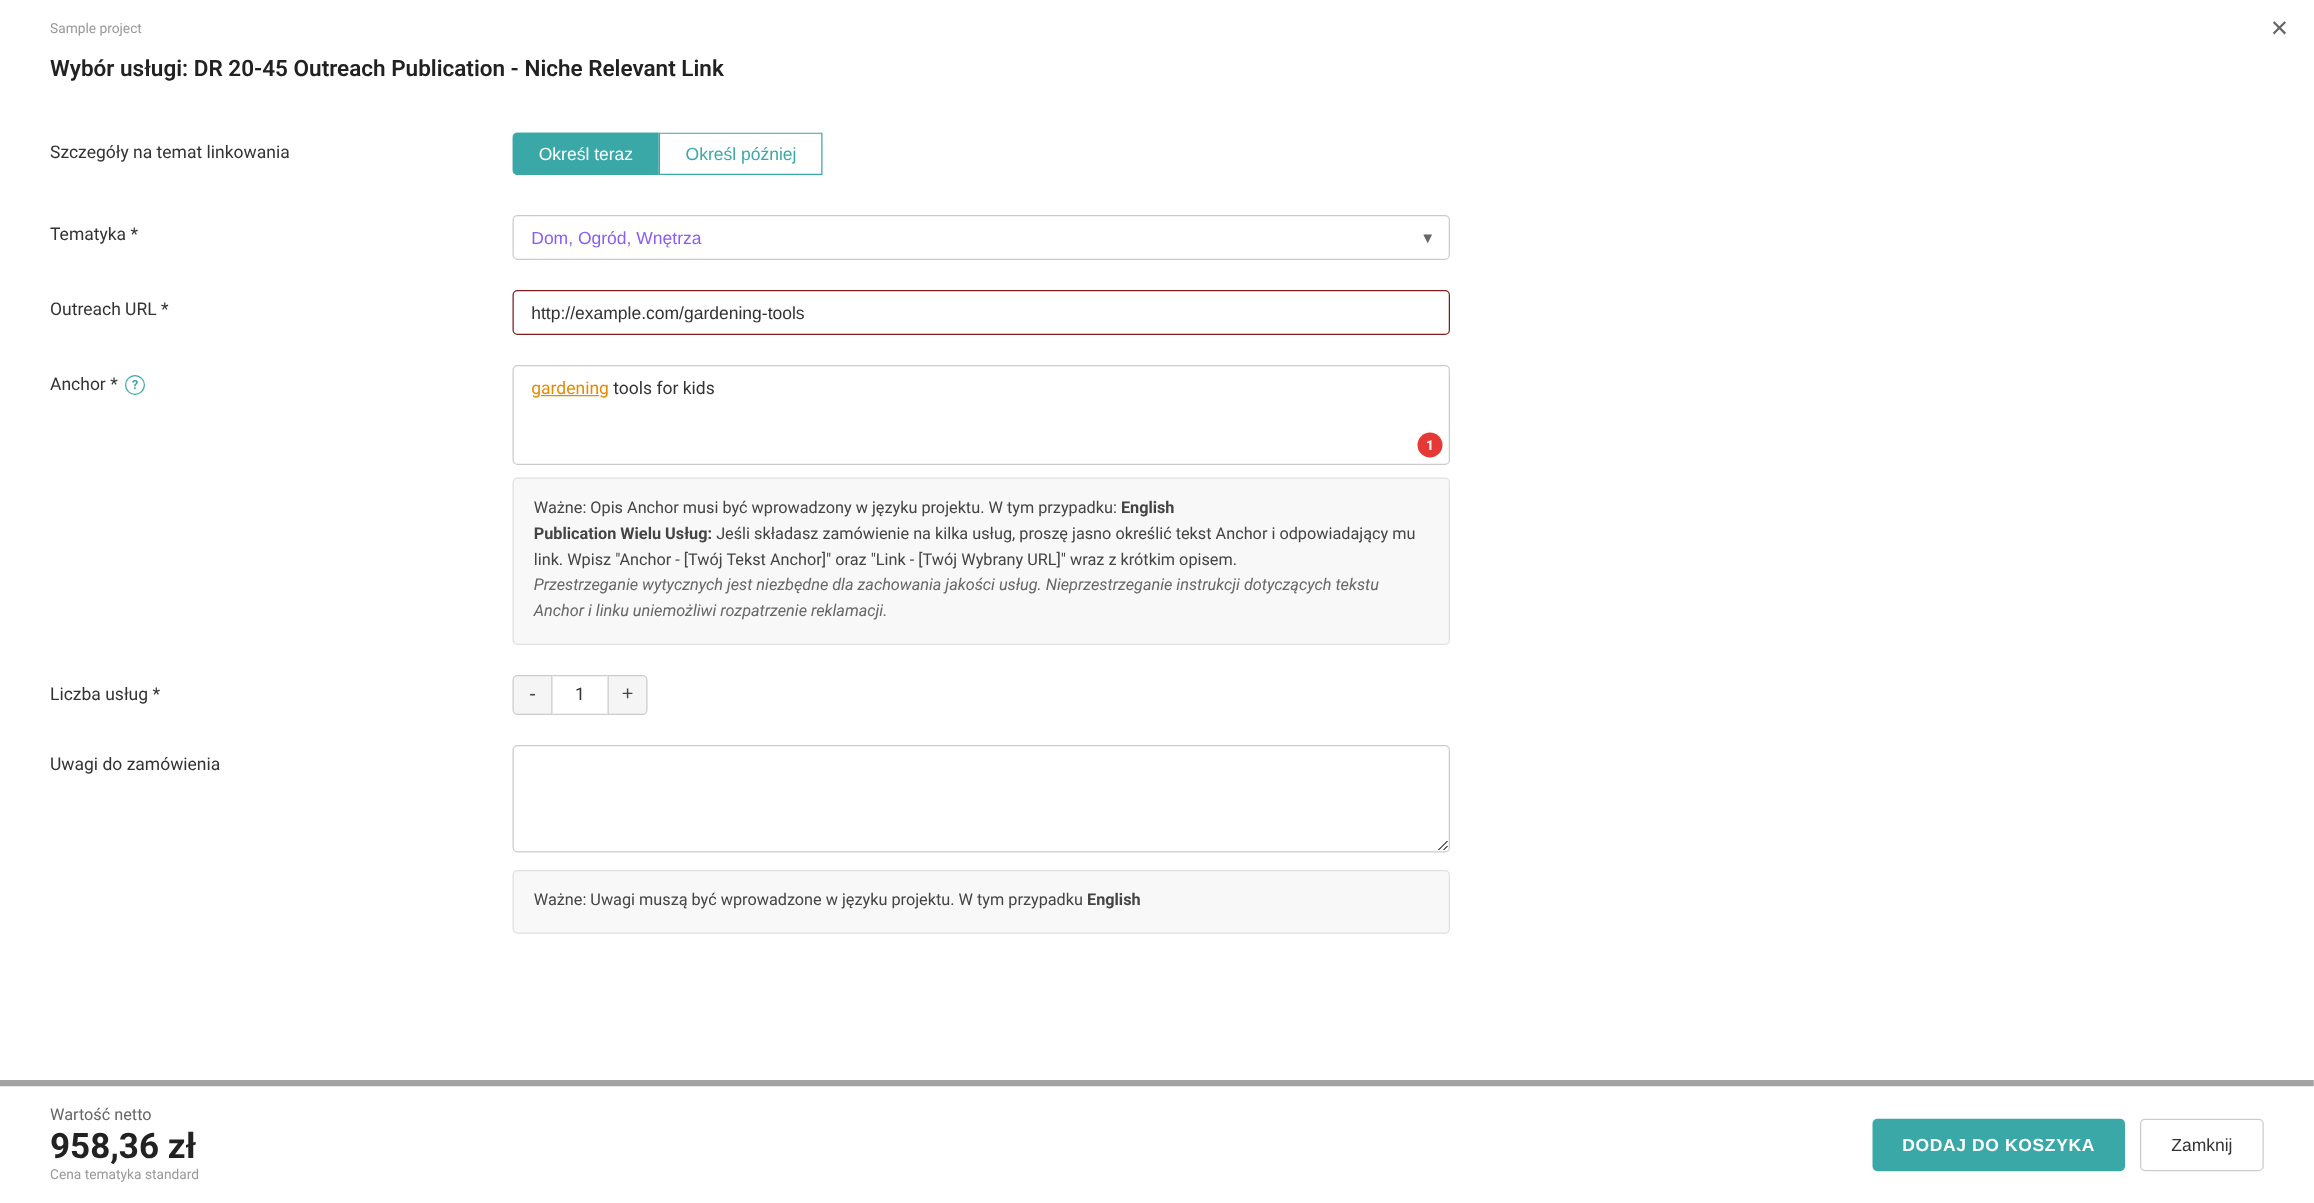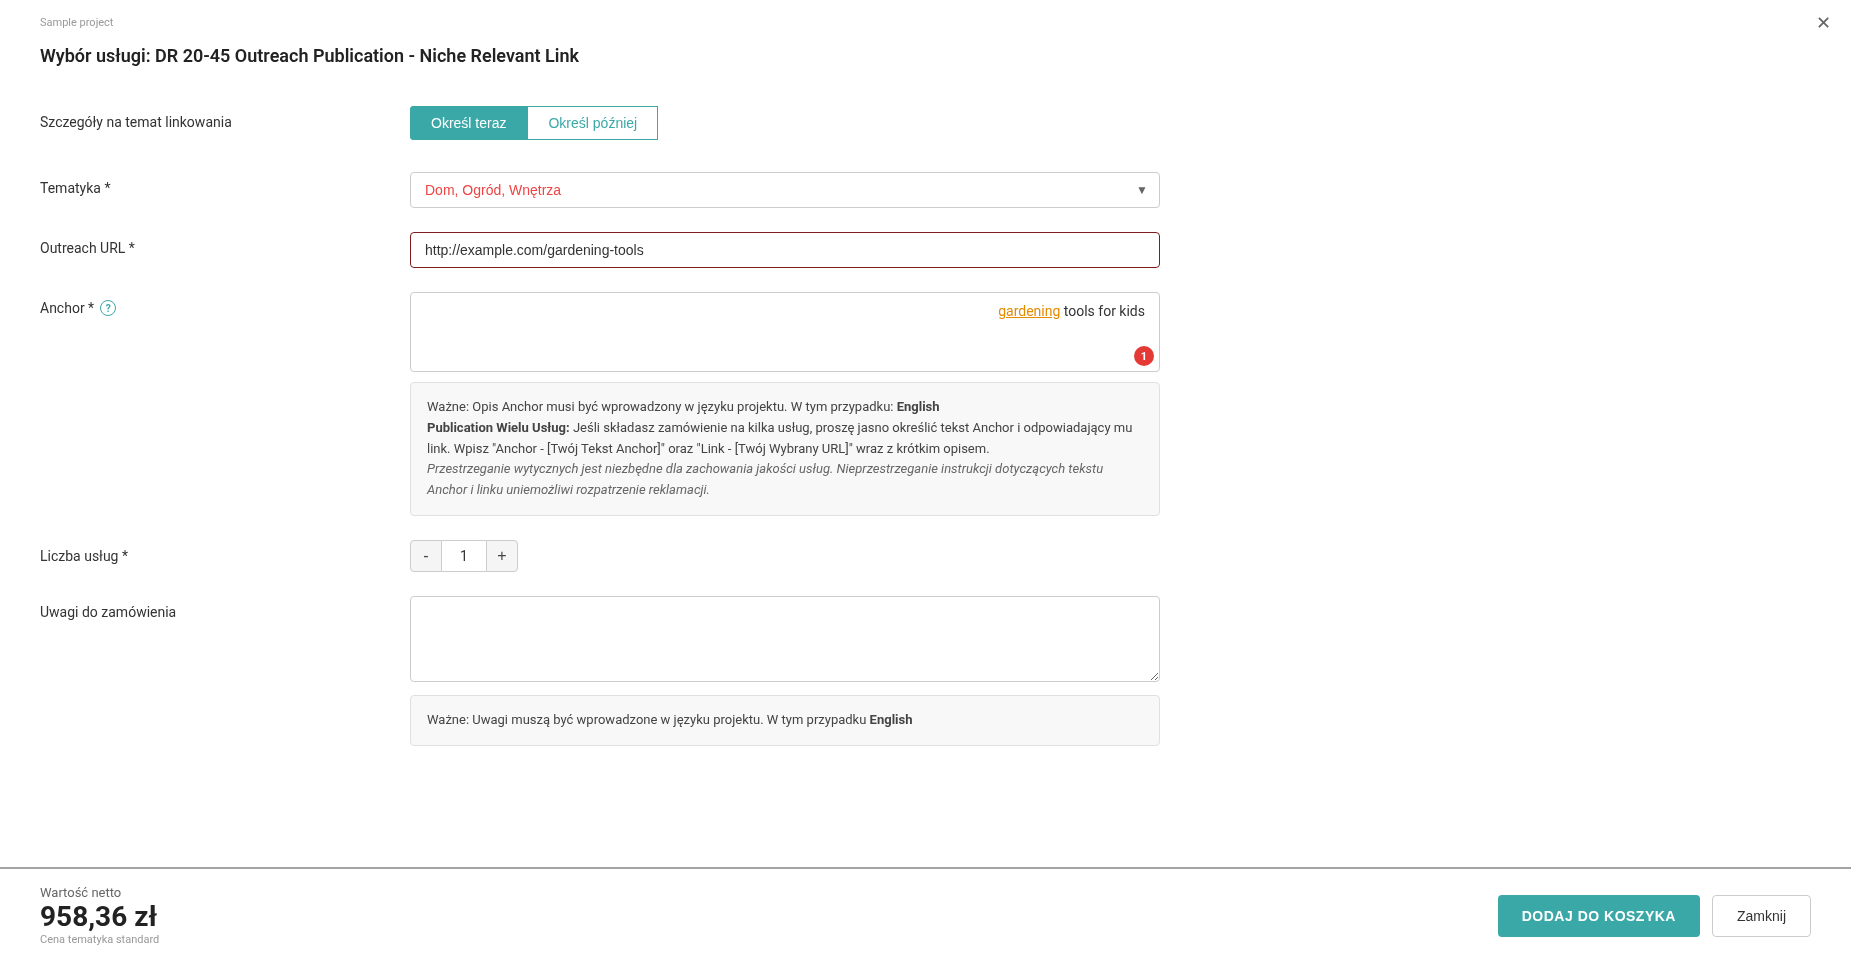--- a/index.html
+++ b/index.html
@@ -93,21 +93,21 @@
     .select-wrapper {
       position: relative;
       width: 100%;
     }
     .select-field {
       width: 100%;
       padding: 9px 14px;
       border: 1px solid #ccc;
       border-radius: 4px;
       font-size: 14px;
-      color: #ef4444;
+      color: #8b5cf6;
       appearance: none;
       background: #fff;
       cursor: pointer;
     }
     .select-chevron {
       position: absolute;
       right: 12px;
       top: 50%;
       transform: translateY(-50%);
       pointer-events: none;
@@ -153,21 +153,20 @@
       border: 1px solid #ccc;
       border-radius: 4px;
       font-size: 14px;
       color: #333;
       resize: vertical;
       outline: none;
       position: relative;
     }
     .anchor-textarea-wrapper {
       position: relative;
-      text-align: right;
     }
     .anchor-badge {
       position: absolute;
       bottom: 6px;
       right: 6px;
       width: 20px;
       height: 20px;
       border-radius: 50%;
       background: #e53935;
       color: #fff;
@@ -247,21 +246,21 @@
       resize: vertical;
       outline: none;
     }
     
     .footer {
       position: fixed;
       bottom: 0;
       left: 0;
       width: 100%;
       background: #fff;
-      border-top: 2px solid #a3a3a3;
+      border-top: 5px solid #a3a3a3;
       padding: 16px 40px;
       display: flex;
       align-items: center;
       justify-content: space-between;
     }
     .price-section {
       display: flex;
       flex-direction: column;
     }
     .price-label {

